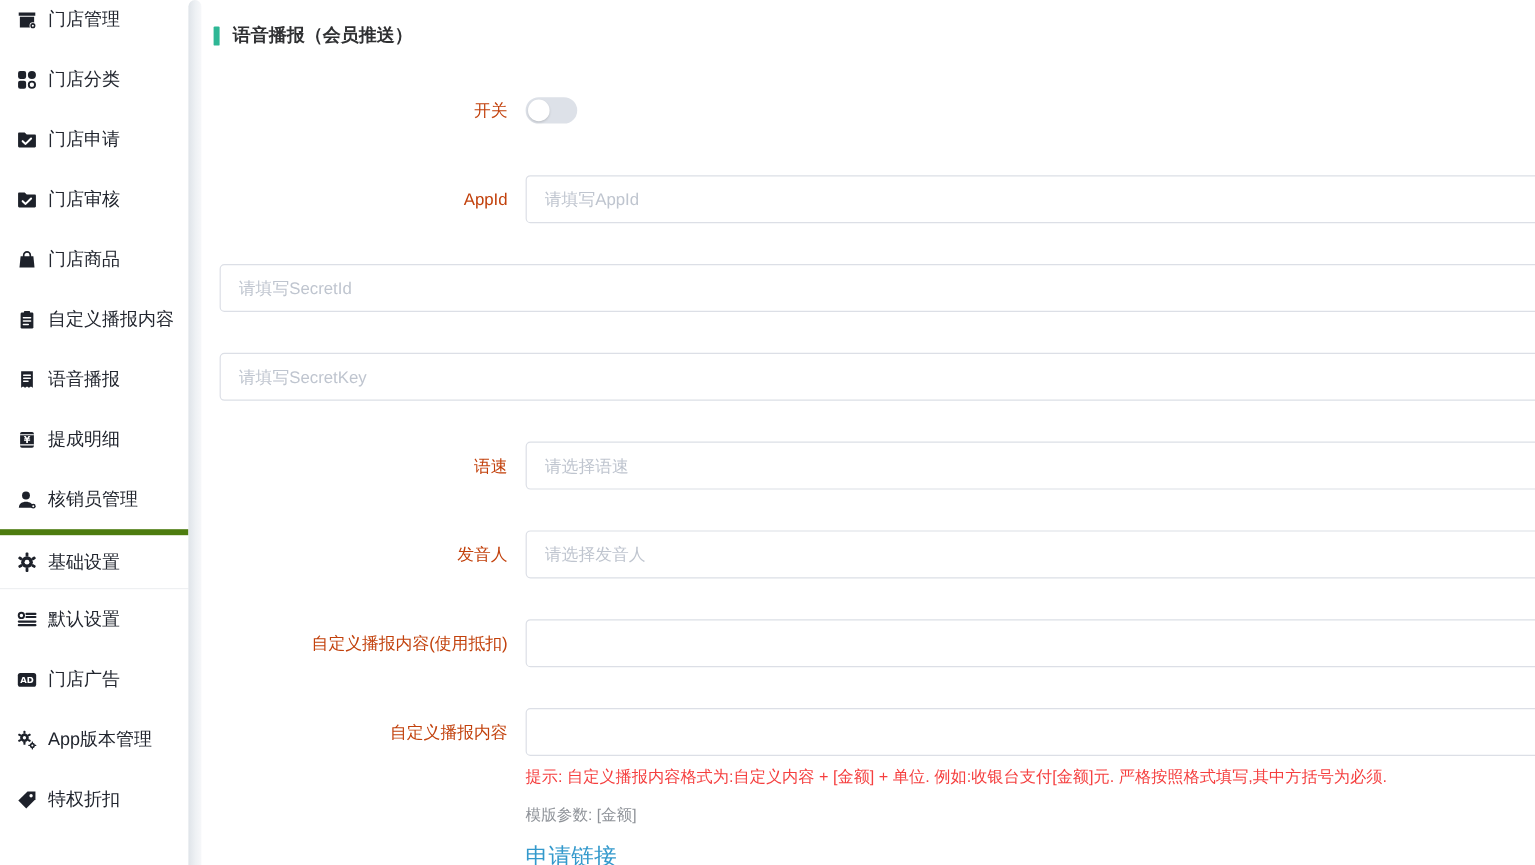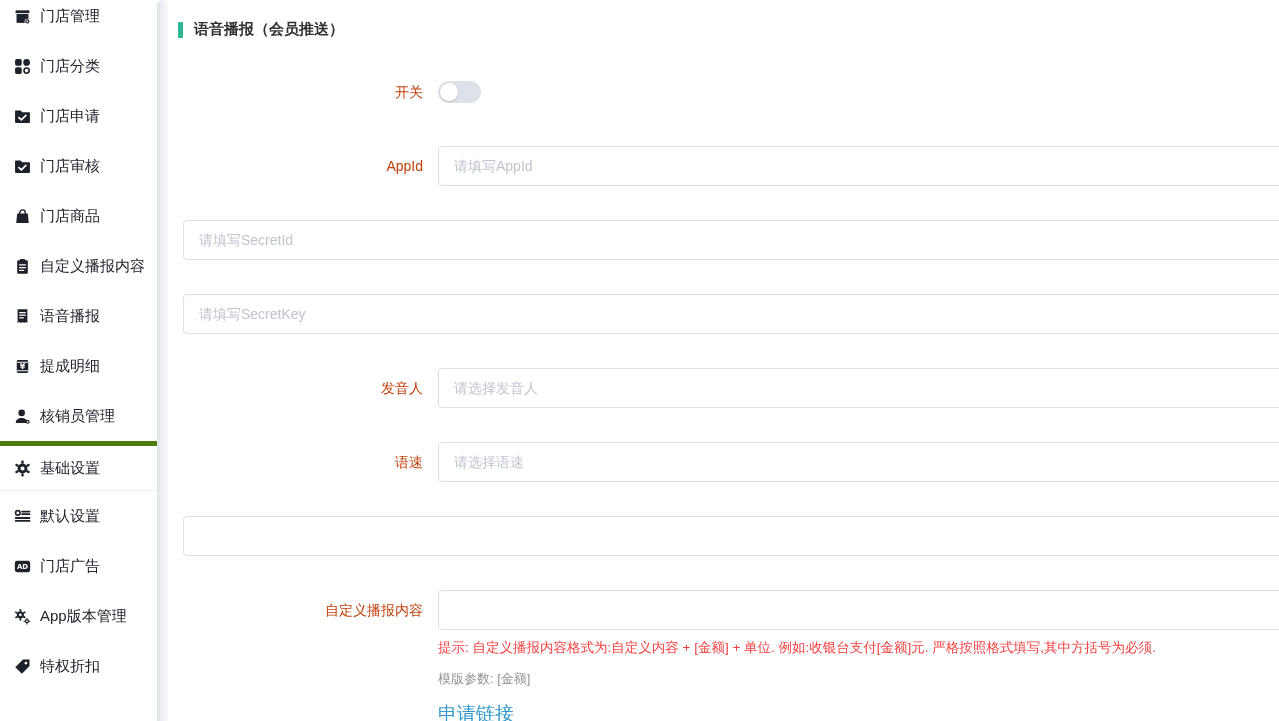--- a/index.html
+++ b/index.html
@@ -332,34 +332,35 @@
       </div>
     </div>
 
     <div class="form-row">
       <div class="form-control">
         <input class="text-input" type="text" placeholder="请填写SecretKey" style="">
       </div>
     </div>
 
     <div class="form-row">
+      <label class="form-label">语速</label>
+      <div class="form-control">
+        <input class="text-input" type="text" readonly="" placeholder="请选择语速" style="">
+      </div>
+    </div>
+
+    <div class="form-row">
       <label class="form-label">发音人</label>
       <div class="form-control">
         <input class="text-input" type="text" readonly="" placeholder="请选择发音人" style="">
       </div>
     </div>
 
     <div class="form-row">
-      <label class="form-label">语速</label>
-      <div class="form-control">
-        <input class="text-input" type="text" readonly="" placeholder="请选择语速" style="">
-      </div>
-    </div>
-
-    <div class="form-row">
+      <label class="form-label">自定义播报内容(使用抵扣)</label>
       <div class="form-control">
         <input class="text-input" type="text" style="">
       </div>
     </div>
 
     <div class="form-row">
       <label class="form-label">自定义播报内容</label>
       <div class="form-control">
         <input class="text-input" type="text" style="">
         <div class="hint-red">提示: 自定义播报内容格式为:自定义内容 + [金额] + 单位. 例如:收银台支付[金额]元. 严格按照格式填写,其中方括号为必须.</div>

